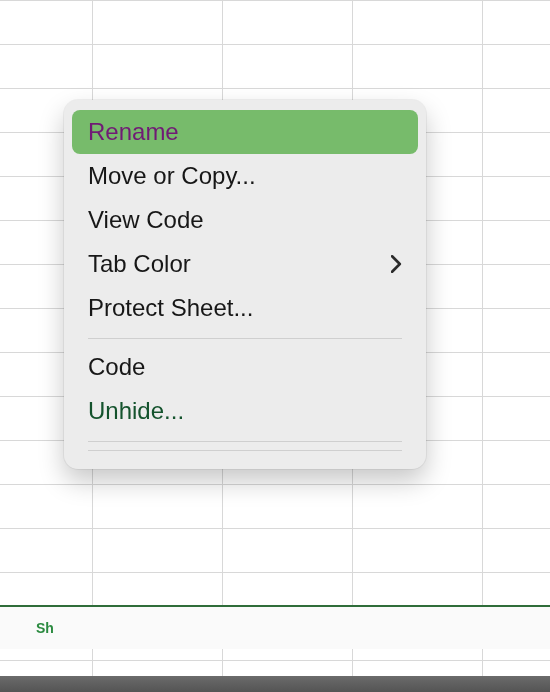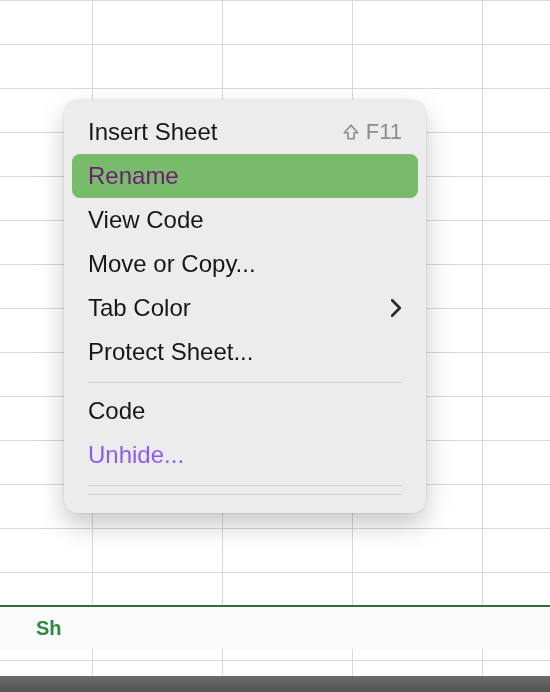--- a/index.html
+++ b/index.html
@@ -19,21 +19,21 @@
       left: 0; bottom: 43px; width: 100%; height: 44px;
       border-top: 2px solid #2f6d3a;
       background: #fafafa;
       display: flex;
       align-items: center;
       padding-left: 36px;
     }
     .sheet-tab {
       color: #2a8a3f;
       font-weight: 700;
-      font-size: 20px;
+      font-size: 14px;
     }
     .bottom-strip {
       position: absolute;
       left: 0; bottom: 0; width: 100%; height: 16px;
       background: linear-gradient(#6b6b6b, #545454);
     }
     .context-menu {
       position: absolute;
       top: 100px;
       left: 64px;
@@ -50,21 +50,21 @@
       padding: 0 16px;
       border-radius: 8px;
       font-size: 24px;
       color: #171717;
       cursor: default;
     }
     .menu-item.highlighted {
       background: #77bb6b;
       color: #701a75;
     }
-    .menu-item.disabled { color: #8b5cf6; align-items: center; }
+    .menu-item.disabled { color: #14532d; align-items: center; }
     .label { flex: 1; }
     .shortcut { display: flex; align-items: center; gap: 6px; color: #8c8c8c; font-size: 22px; }
     .chevron-icon { display: flex; align-items: center; }
     .chevron-icon svg { width: 11px; height: 18px; }
     .separator { height: 1px; background: #cfcfcf; margin: 8px 16px 6px 16px; }
     .up-arrow svg { width: 18px; height: 18px; }
     .up-arrow { display: flex; align-items: center; }
     .f11 { font-weight: 500; }
   </style>
 </head>
@@ -72,43 +72,32 @@
 
 <div class="viewport">
   <div class="grid"></div>
 
   <div class="sheet-bar">
     <span class="sheet-tab">Sh</span>
   </div>
   <div class="bottom-strip"></div>
 
   <div class="context-menu">
-    <div class="menu-item">
-      <span class="label">Insert Sheet</span>
-      <span class="shortcut">
-        <span class="up-arrow">
-          <svg viewBox="0 0 24 24" fill="none" stroke="#8c8c8c" stroke-width="2.2" stroke-linejoin="round" stroke-linecap="round">
-            <path d="M12 3 L21 13 H16 V21 H8 V13 H3 Z"></path>
-          </svg>
-        </span>
-        <span class="f11">F11</span>
-      </span>
-    </div>
 
 
     <div class="menu-item highlighted">
       <span class="label">Rename</span>
     </div>
 
     <div class="menu-item">
-      <span class="label">View Code</span>
+      <span class="label">Move or Copy...</span>
     </div>
 
     <div class="menu-item">
-      <span class="label">Move or Copy...</span>
+      <span class="label">View Code</span>
     </div>
 
     <div class="menu-item">
       <span class="label">Tab Color</span>
       <span class="chevron-icon">
         <svg viewBox="0 0 10 16">
             <path d="M1 1 L8 8 L1 15" fill="none" stroke="#2a2a2a" stroke-width="2.4" stroke-linecap="round" stroke-linejoin="round"></path>
           </svg>
       </span>
     </div>

